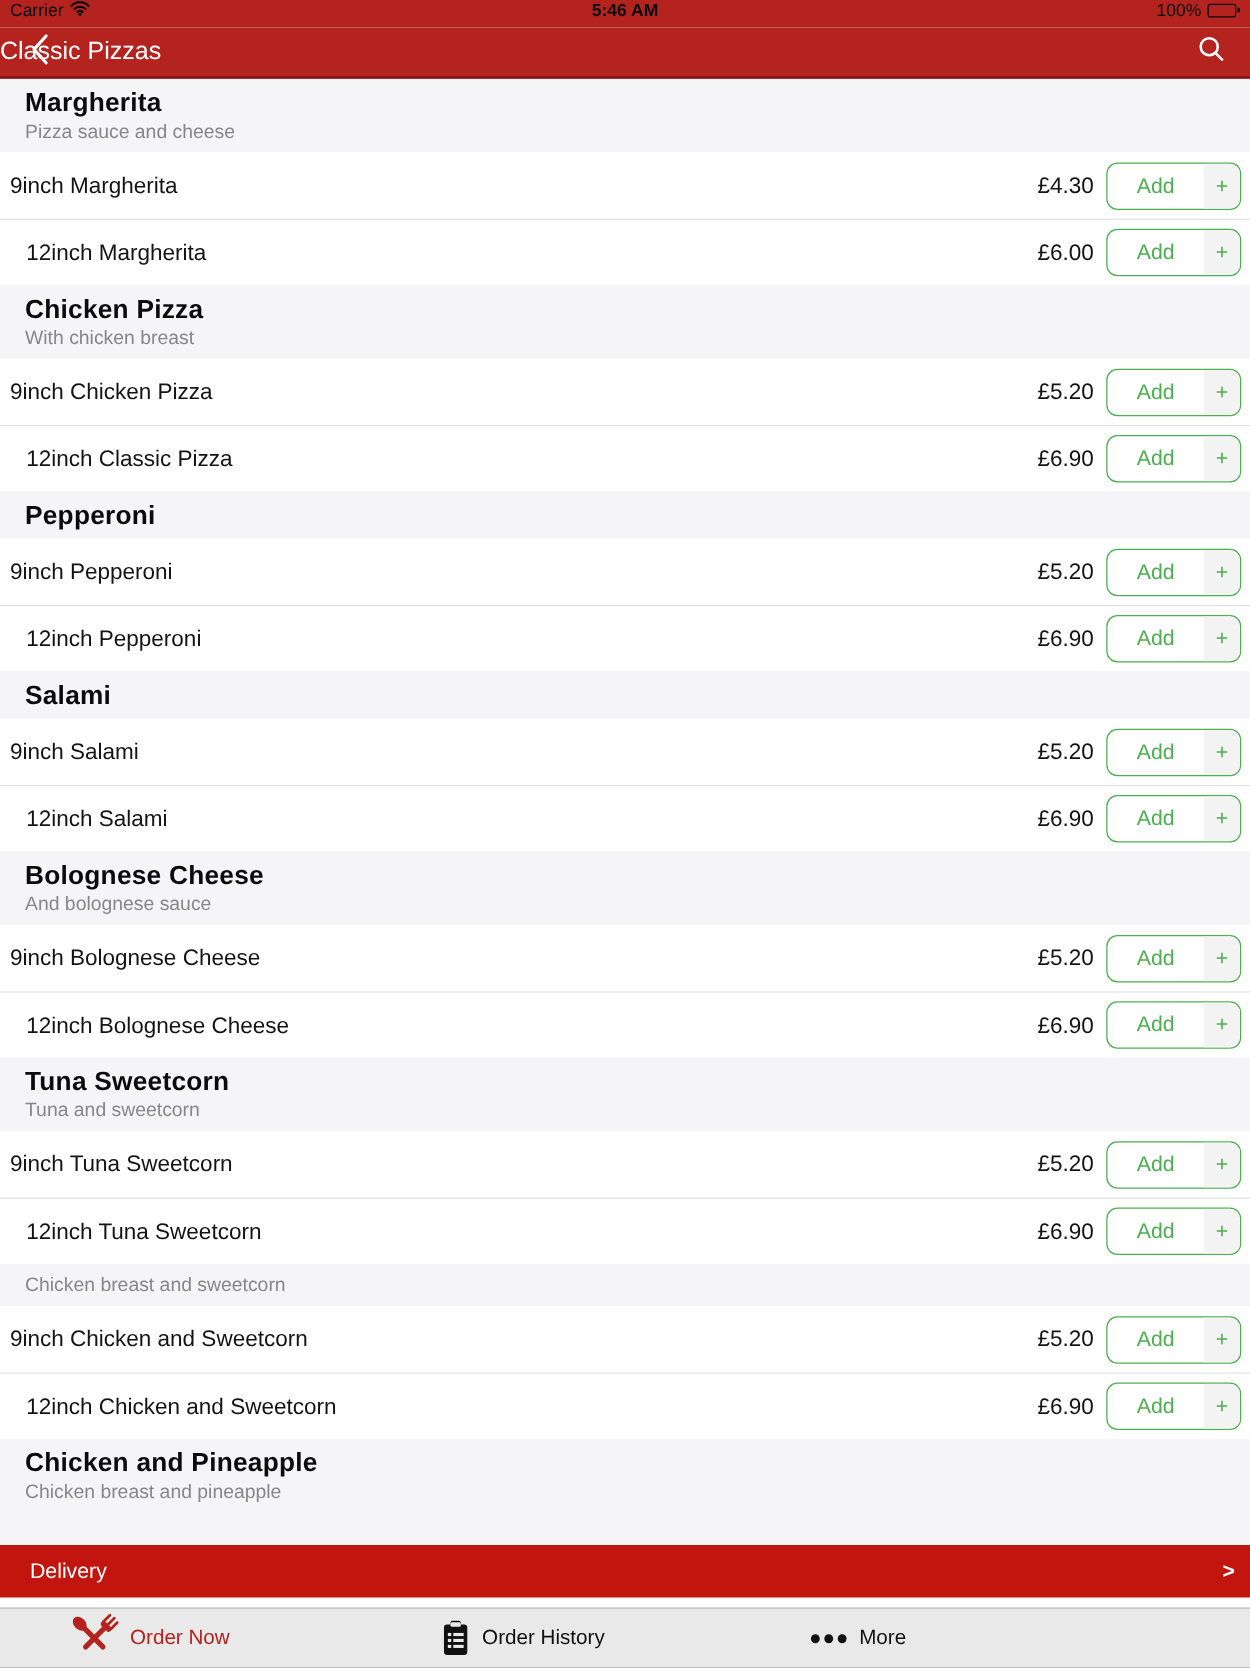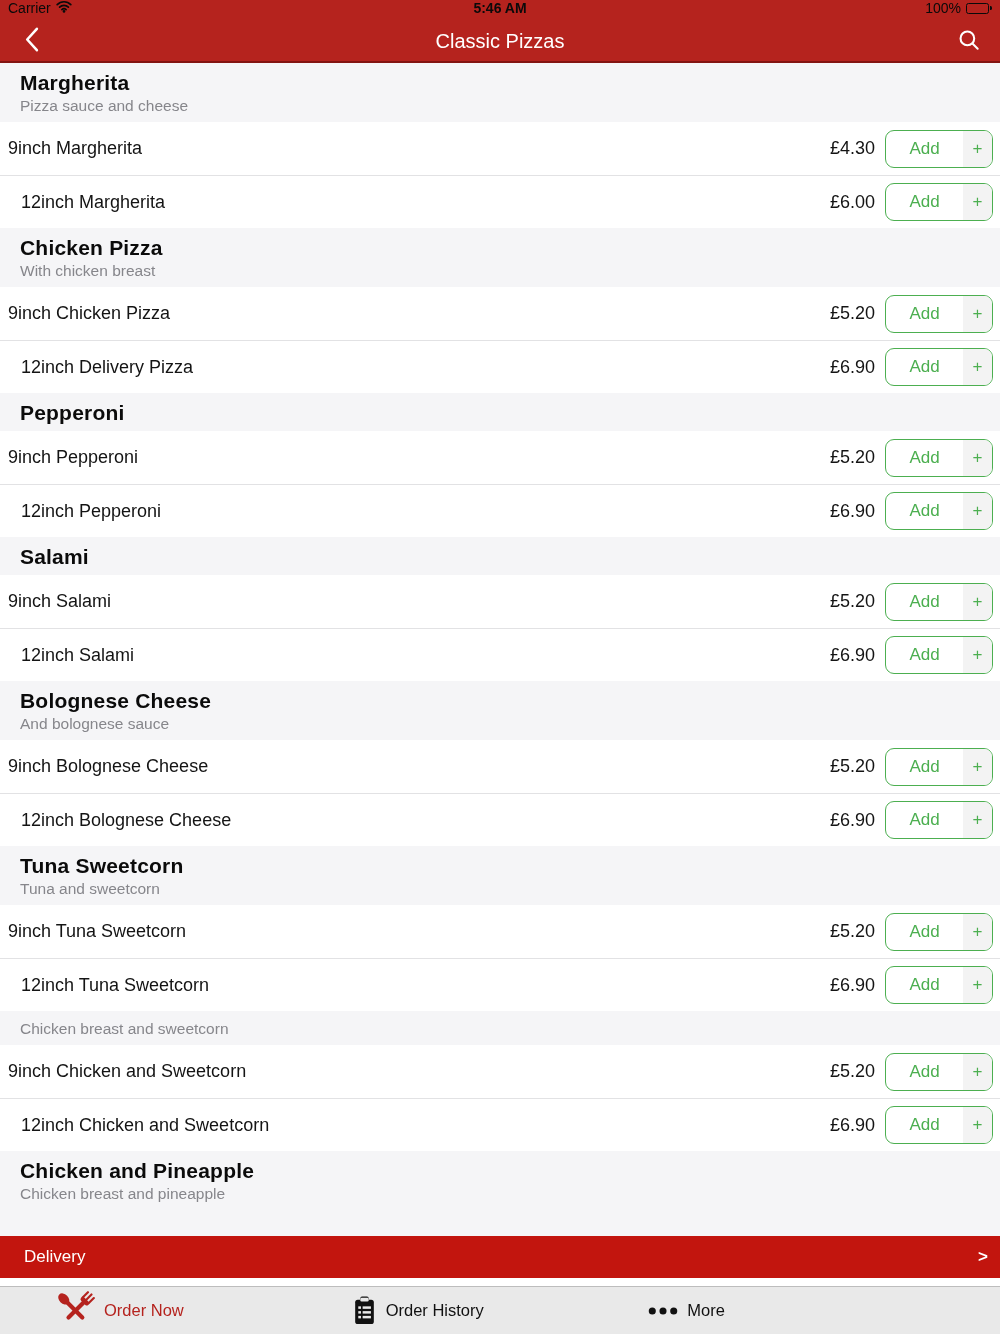--- a/index.html
+++ b/index.html
@@ -25,21 +25,21 @@
   .statusbar .time{position:absolute;left:0;right:0;text-align:center;font-weight:600;pointer-events:none;}
   .battery{display:inline-flex;align-items:center;}
   .battery-body{width:23px;height:11px;border:1px solid var(--status-text);border-radius:2.5px;padding:1px;}
   .battery-fill{background:var(--status-text);height:100%;width:100%;border-radius:1px;}
   .battery-tip{width:2px;height:4px;background:var(--status-text);border-radius:0 1.5px 1.5px 0;margin-left:1px;}
 
   
   .navbar{position:absolute;top:22px;left:0;right:0;height:41px;background:var(--red-header);
     display:flex;align-items:center;justify-content:space-between;padding:0 14px;z-index:5;
     border-bottom:2px solid rgba(90,10,8,0.55);}
-  .nav-title{position:absolute;left:0;right:0;text-align:center;color:#fff;font-size:20px;font-weight:500;pointer-events:none;}
+  .nav-title{position:absolute;left:0;right:0;color:#fff;font-size:20px;font-weight:500;pointer-events:none;}
   .nav-btn{display:flex;align-items:center;justify-content:center;width:34px;height:34px;cursor:pointer;z-index:6;}
 
   
   .content{position:absolute;top:63px;left:0;right:0;height:1181px;overflow:hidden;background:var(--section-bg);}
   .sec-header{background:var(--section-bg);padding:7px 8px 6px 20px;}
   .sec-title{font-size:21px;line-height:25px;font-weight:700;color:#0b0b0b;letter-spacing:.2px;}
   .sec-sub{font-size:15.5px;line-height:21px;color:var(--subtitle-color);}
   .rows{background:#fff;}
   .item-row{display:flex;align-items:center;height:53px;padding:0 7px 0 8px;background:#fff;}
   .item-row + .item-row{border-top:1px solid var(--row-border);padding-left:21px;}
@@ -147,21 +147,21 @@
   <div class="item-row">
     <span class="item-name">9inch Chicken Pizza</span>
     <span class="item-price">£5.20</span>
     <span class="add-btn">
       <span class="add-label">Add</span>
       <span class="add-plus">+</span>
     </span>
   </div>
 
   <div class="item-row">
-    <span class="item-name">12inch Delivery Pizza</span>
+    <span class="item-name">12inch Classic Pizza</span>
     <span class="item-price">£6.90</span>
     <span class="add-btn">
       <span class="add-label">Add</span>
       <span class="add-plus">+</span>
     </span>
   </div>
 </div>
   </div>
 
   <div>

